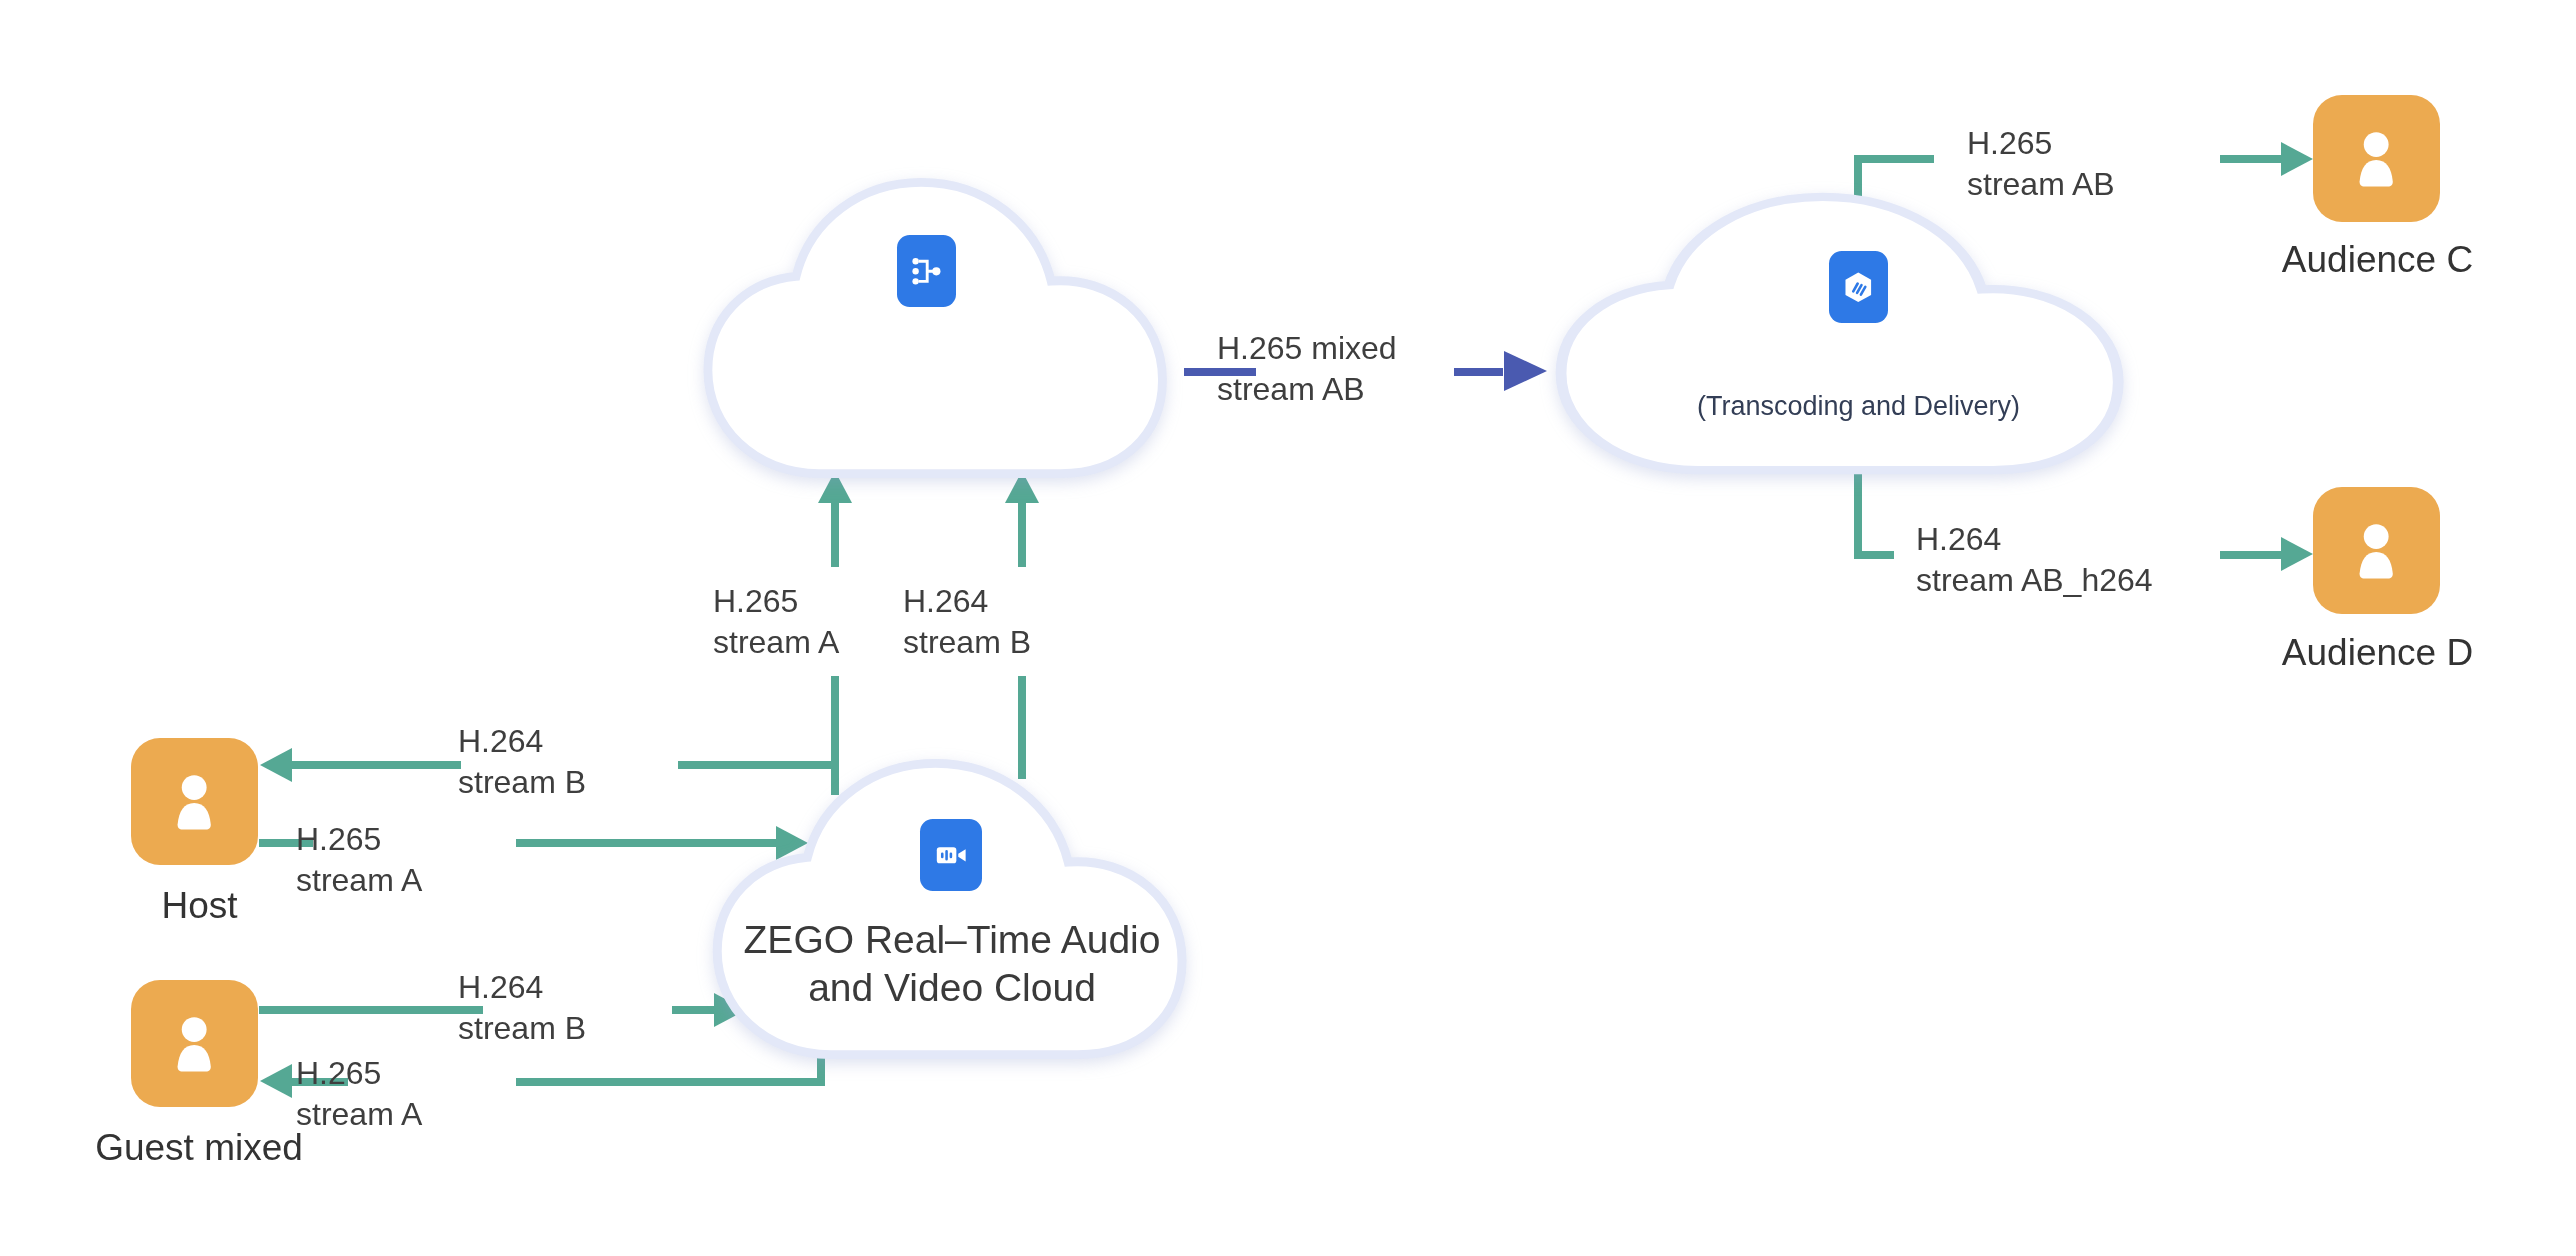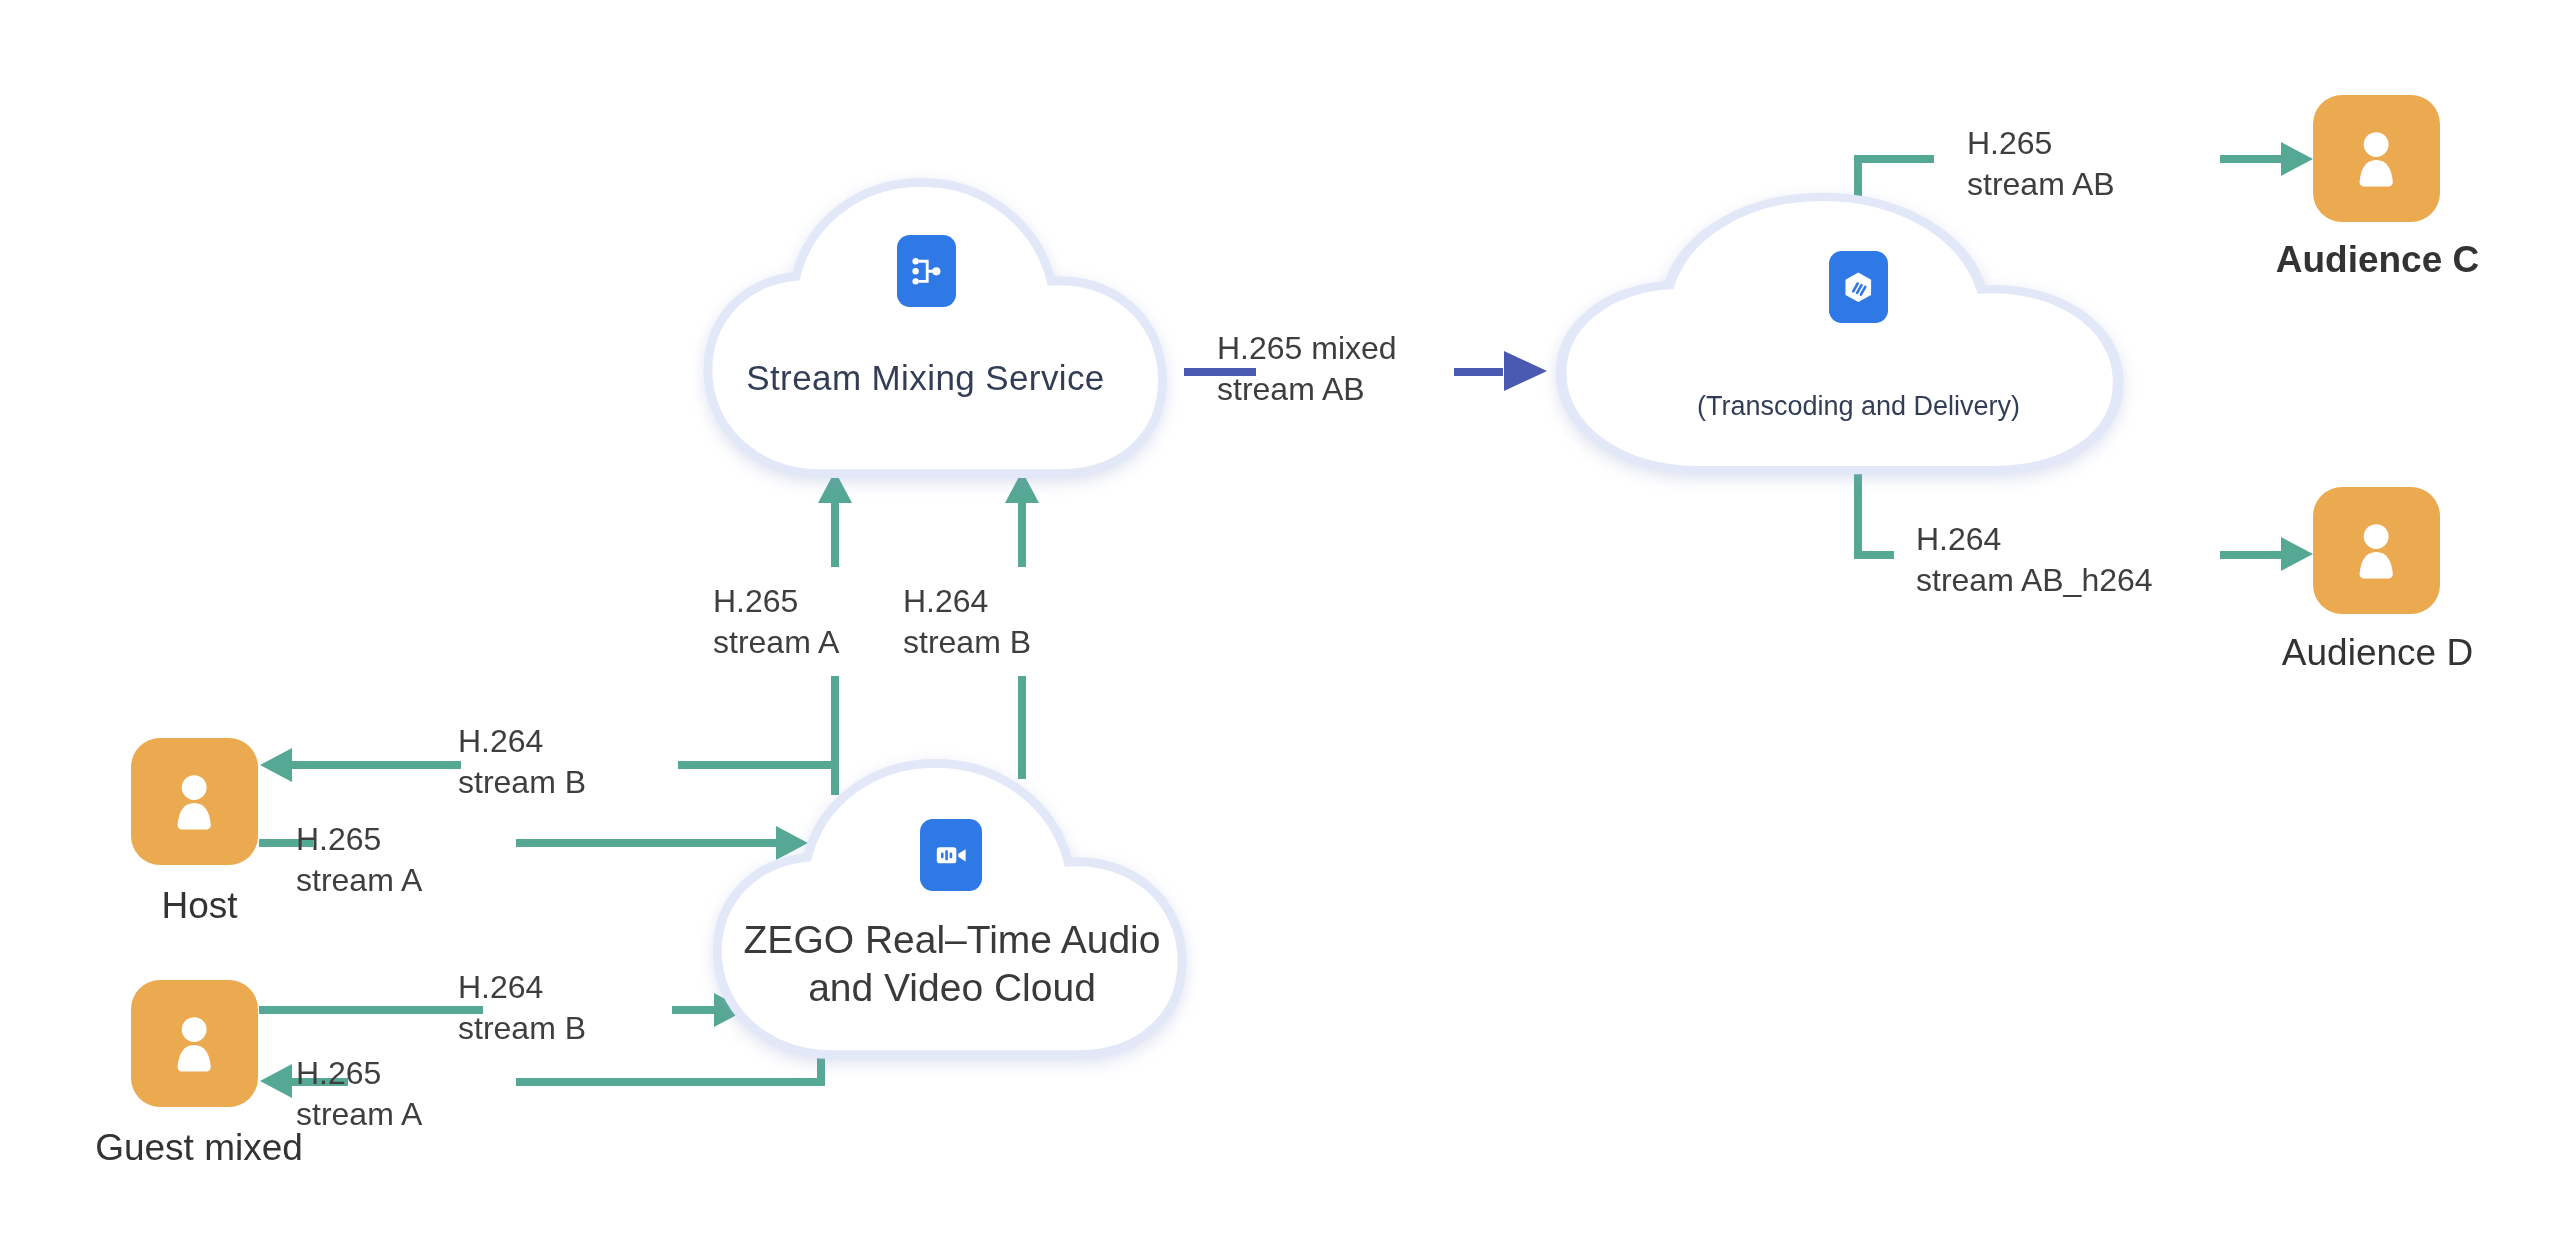--- a/index.html
+++ b/index.html
@@ -127,21 +127,20 @@
   </div>
   <div class="svc-icon" style="left:897px;top:235px;width:59px;height:72px;">
     <svg viewBox="0 0 24 24">
       <circle cx="5" cy="5.4" r="2.1" fill="#fff"></circle>
       <circle cx="5" cy="12" r="2.1" fill="#fff"></circle>
       <circle cx="5" cy="18.6" r="2.1" fill="#fff"></circle>
       <path d="M7 5.4 H12.6 V18.6 H7 M12.6 12 H16.4" stroke="#fff" stroke-width="1.9" fill="none"></path>
       <circle cx="18.6" cy="12" r="2.7" fill="#fff"></circle>
     </svg>
   </div>
-  <div class="cloud-title" style="left:682px;top:358px;width:487px;">Stream Mixing Service</div>
 
   <div class="cloud" style="left:1544px;top:188px;width:597px;height:291px;">
     <svg viewBox="0 0 210 132" preserveAspectRatio="none">
       <path d="M54 128 C26 128 6 108 6 84 C6 62 22 46 44 44 C50 20 72 4 98 4 C126 4 148 22 154 46 C180 44 202 62 202 88 C202 112 184 128 158 128 Z" fill="#ffffff" stroke="#e3e8f8" stroke-width="3.8"></path>
     </svg>
   </div>
   <div class="svc-icon" style="left:1829px;top:251px;width:59px;height:72px;">
     <svg viewBox="0 0 24 24">
       <path d="M12 2.3 L20.4 7 V17 L12 21.7 L3.6 17 V7 Z" fill="#fff"></path>
       <path d="M8.7 14.6 L11.6 9.5 M11.2 15.7 L14.1 10.6 M13.7 16.8 L16.6 11.7" stroke="#2e79e6" stroke-width="1.7" stroke-linecap="round" fill="none"></path>
@@ -179,21 +178,21 @@
     </svg>
   </div>
   <div class="actor-label" style="left:52px;top:1127px;width:294px;">Guest mixed</div>
 
   <div class="actor" style="left:2313px;top:95px;">
     <svg viewBox="0 0 100 146">
       <circle cx="50" cy="50" r="21" fill="#fff"></circle>
       <path d="M50 76 C33 76 24 90 22 112 C21.5 118 25 121 30 121 L70 121 C75 121 78.5 118 78 112 C76 90 67 76 50 76 Z" fill="#fff"></path>
     </svg>
   </div>
-  <div class="actor-label" style="left:2258px;top:239px;width:239px;font-weight:bold;">Audience C</div>
+  <div class="actor-label" style="left:2258px;top:239px;width:239px;">Audience C</div>
 
   <div class="actor" style="left:2313px;top:487px;">
     <svg viewBox="0 0 100 146">
       <circle cx="50" cy="50" r="21" fill="#fff"></circle>
       <path d="M50 76 C33 76 24 90 22 112 C21.5 118 25 121 30 121 L70 121 C75 121 78.5 118 78 112 C76 90 67 76 50 76 Z" fill="#fff"></path>
     </svg>
   </div>
   <div class="actor-label" style="left:2258px;top:632px;width:239px;">Audience D</div>
 
 </div>

